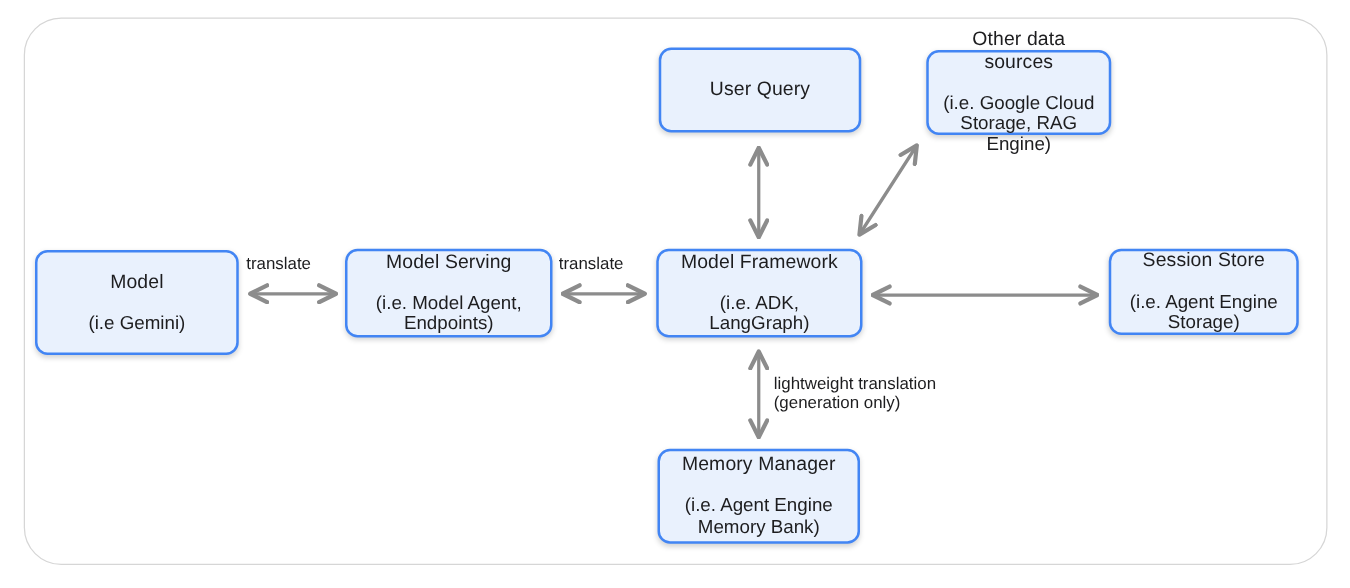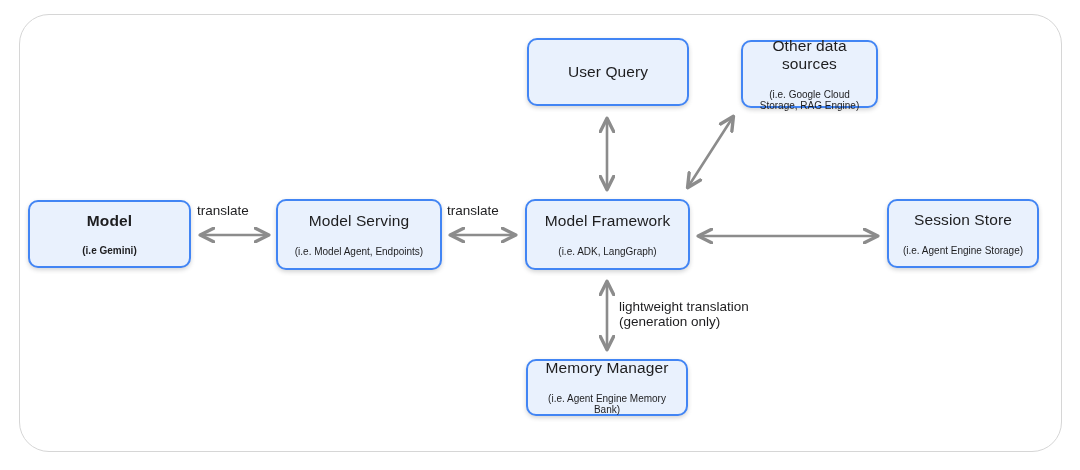--- a/index.html
+++ b/index.html
@@ -59,21 +59,21 @@
     justify-content: center;
     text-align: center;
     padding: 4px 8px;
   }
   .node-title {
     font-size: 15.5px;
     line-height: 1.15;
     letter-spacing: 0.1px;
   }
   .node-sub {
-    font-size: 10px;
+    font-size: 15px;
     line-height: 1.12;
     margin-top: 16px;
   }
   .node-sub:empty { display: none; }
   .edge-label {
     position: absolute;
     font-size: 13.5px;
     line-height: 15px;
     white-space: nowrap;
   }
@@ -95,51 +95,51 @@
       </marker>
     </defs>
     <line class="edge-line" x1="201" y1="235" x2="268" y2="235" marker-start="url(#ah)" marker-end="url(#ah)"></line>
     <line class="edge-line" x1="451" y1="235" x2="515" y2="235" marker-start="url(#ah)" marker-end="url(#ah)"></line>
     <line class="edge-line" x1="699" y1="236" x2="877" y2="236" marker-start="url(#ah)" marker-end="url(#ah)"></line>
     <line class="edge-line" x1="607" y1="119" x2="607" y2="189" marker-start="url(#ah)" marker-end="url(#ah)"></line>
     <line class="edge-line" x1="688" y1="187" x2="733" y2="117" marker-start="url(#ah)" marker-end="url(#ah)"></line>
     <line class="edge-line" x1="607" y1="282" x2="607" y2="349" marker-start="url(#ah)" marker-end="url(#ah)"></line>
   </svg>
 
-  <div class="node" style="left:28px; top:200px; width:163px; height:68px;font-weight:bold;">
+  <div class="node" style="left:28px; top:200px; width:163px; height:84px;">
     <div class="node-title">Model</div>
     <div class="node-sub">(i.e Gemini)</div>
   </div>
 
   <div class="node" style="left:276px; top:199px; width:166px; height:71px;">
     <div class="node-title">Model Serving</div>
     <div class="node-sub">(i.e. Model Agent, Endpoints)</div>
   </div>
 
   <div class="node" style="left:525px; top:199px; width:165px; height:71px;">
     <div class="node-title">Model Framework</div>
     <div class="node-sub">(i.e. ADK, LangGraph)</div>
   </div>
 
   <div class="node" style="left:527px; top:38px; width:162px; height:68px;">
     <div class="node-title">User Query</div>
 
   </div>
 
-  <div class="node" style="left:741px; top:40px; width:137px; height:68px;align-items:flex-end;">
+  <div class="node" style="left:741px; top:40px; width:148px; height:68px;align-items:flex-end;">
     <div class="node-title">Other data sources</div>
     <div class="node-sub">(i.e. Google Cloud Storage, RAG Engine)</div>
   </div>
 
   <div class="node" style="left:887px; top:199px; width:152px; height:69px;">
     <div class="node-title">Session Store</div>
     <div class="node-sub">(i.e. Agent Engine Storage)</div>
   </div>
 
-  <div class="node" style="left:526px; top:359px; width:162px; height:57px;">
+  <div class="node" style="left:526px; top:359px; width:162px; height:76px;">
     <div class="node-title">Memory Manager</div>
     <div class="node-sub">(i.e. Agent Engine Memory Bank)</div>
   </div>
 
   <div class="edge-label centered" style="left:197px; top:203px; width:74px;">translate</div>
 
   <div class="edge-label centered" style="left:447px; top:203px; width:72px;">translate</div>
 
 
   <div class="edge-label" style="left:619px; top:299px;">

